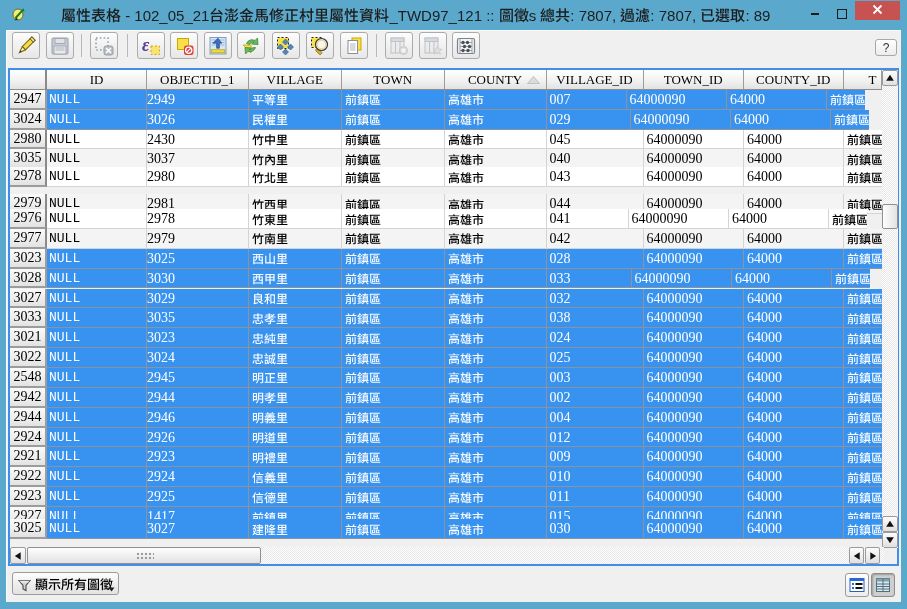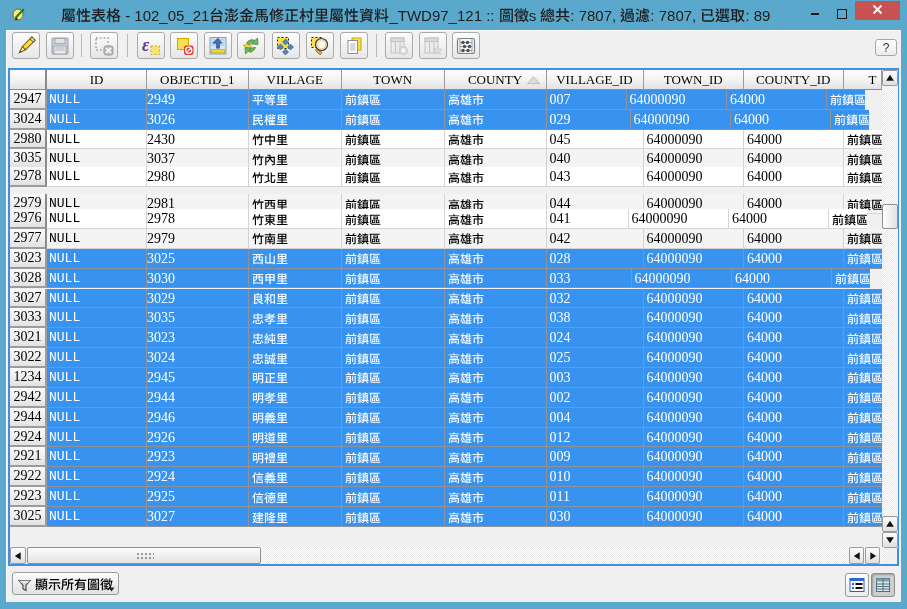--- a/index.html
+++ b/index.html
@@ -650,21 +650,21 @@
             <use href="#u96C4" x="1000"></use>
             <use href="#u5E02" x="2000"></use>
           </g>
         </svg></div><div class="c pl" style="width:97.0px">025</div><div class="c pl" style="width:100.5px">64000090</div><div class="c pl" style="width:99.5px">64000</div><div class="c pl" style="width:38.0px;border-right:none"><svg width="36.0" height="12.0" overflow="visible">
           <g transform="translate(0,10.32) scale(0.01200,-0.01200)">
             <use href="#u524D" x="0"></use>
             <use href="#u93AE" x="1000"></use>
             <use href="#u5340" x="2000"></use>
           </g>
         </svg></div></div>
-    <div class="row sel" style="top:297.98px"><div class="c rh" style="width:37.0px">1234</div><div class="c pln" style="width:100.0px">NULL</div><div class="c num pr" style="width:101.5px">2945</div><div class="c pl" style="width:93.5px"><svg width="36.0" height="12.0" overflow="visible">
+    <div class="row sel" style="top:297.98px"><div class="c rh" style="width:37.0px">2548</div><div class="c pln" style="width:100.0px">NULL</div><div class="c num pr" style="width:101.5px">2945</div><div class="c pl" style="width:93.5px"><svg width="36.0" height="12.0" overflow="visible">
           <g transform="translate(0,10.32) scale(0.01200,-0.01200)">
             <use href="#u660E" x="0"></use>
             <use href="#u6B63" x="1000"></use>
             <use href="#u91CC" x="2000"></use>
           </g>
         </svg></div><div class="c pl" style="width:102.5px"><svg width="36.0" height="12.0" overflow="visible">
           <g transform="translate(0,10.32) scale(0.01200,-0.01200)">
             <use href="#u524D" x="0"></use>
             <use href="#u93AE" x="1000"></use>
             <use href="#u5340" x="2000"></use>
@@ -850,21 +850,21 @@
             <use href="#u96C4" x="1000"></use>
             <use href="#u5E02" x="2000"></use>
           </g>
         </svg></div><div class="c pl" style="width:97.0px">015</div><div class="c pl" style="width:100.5px">64000090</div><div class="c pl" style="width:99.5px">64000</div><div class="c pl" style="width:38.0px;border-right:none"><svg width="36.0" height="12.0" overflow="visible">
           <g transform="translate(0,10.32) scale(0.01200,-0.01200)">
             <use href="#u524D" x="0"></use>
             <use href="#u93AE" x="1000"></use>
             <use href="#u5340" x="2000"></use>
           </g>
         </svg></div></div>
-    <div class="row sel" style="top:437px"><div class="c rh" style="width:37.0px">3025</div><div class="c pln" style="width:100.0px">NULL</div><div class="c num pr" style="width:101.5px">3027</div><div class="c pl" style="width:93.5px"><svg width="36.0" height="12.0" overflow="visible">
+    <div class="row sel" style="top:449px"><div class="c rh" style="width:37.0px">3025</div><div class="c pln" style="width:100.0px">NULL</div><div class="c num pr" style="width:101.5px">3027</div><div class="c pl" style="width:93.5px"><svg width="36.0" height="12.0" overflow="visible">
           <g transform="translate(0,10.32) scale(0.01200,-0.01200)">
             <use href="#u5EFA" x="0"></use>
             <use href="#u9686" x="1000"></use>
             <use href="#u91CC" x="2000"></use>
           </g>
         </svg></div><div class="c pl" style="width:102.5px"><svg width="36.0" height="12.0" overflow="visible">
           <g transform="translate(0,10.32) scale(0.01200,-0.01200)">
             <use href="#u524D" x="0"></use>
             <use href="#u93AE" x="1000"></use>
             <use href="#u5340" x="2000"></use>

